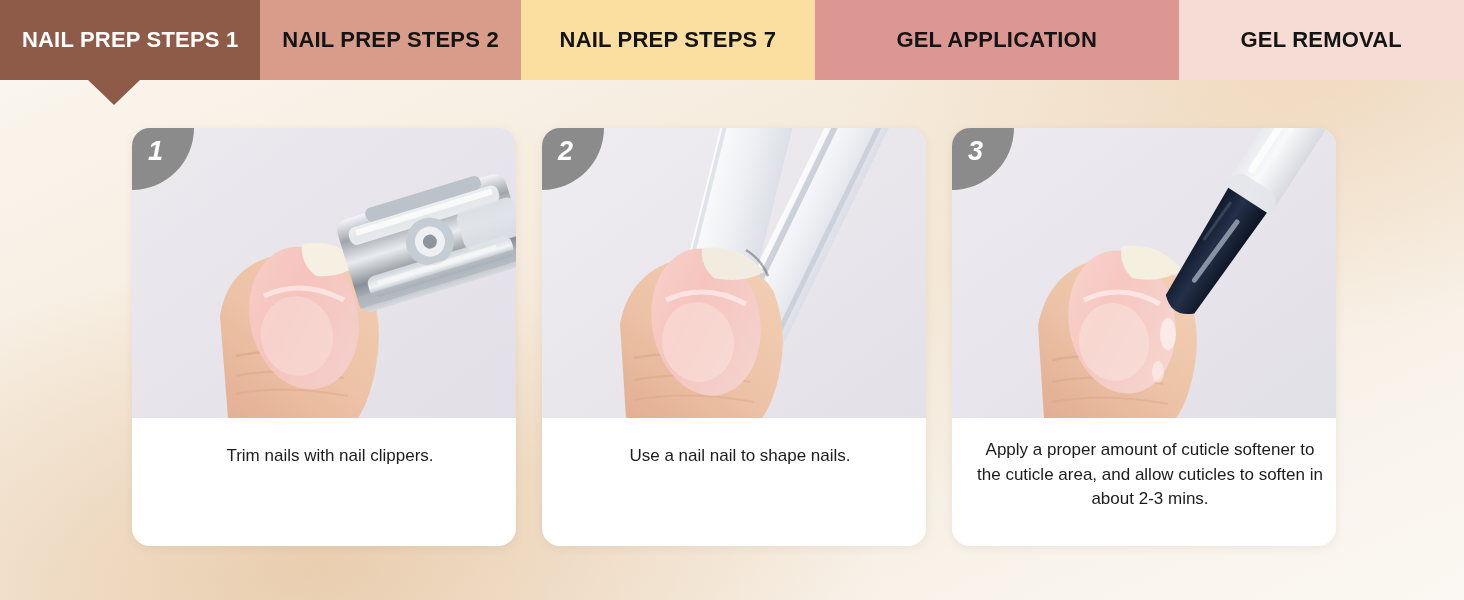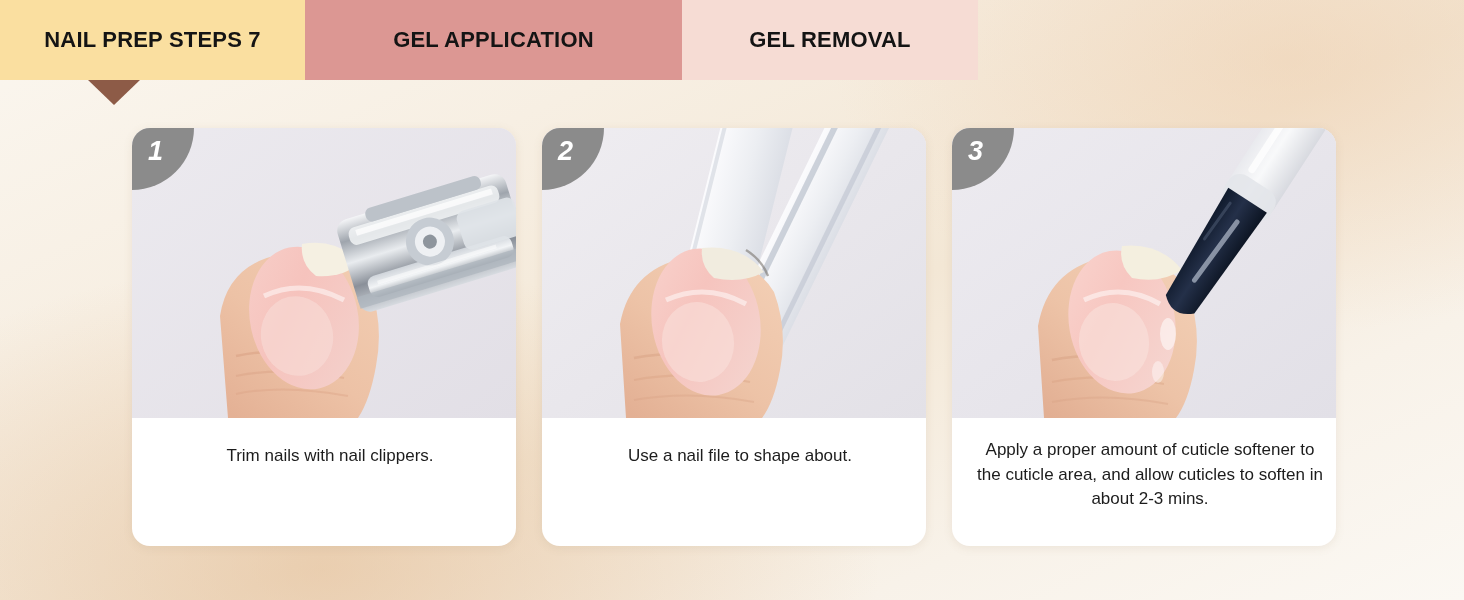--- a/index.html
+++ b/index.html
@@ -134,21 +134,27 @@
   }
   .card.c3 .card-caption { padding-top: 20px; border-radius: 32px; }
 </style>
 </head>
 <body>
 
 <div id="page">
 
   <div id="tabbar">
 
-
+    <div class="tab t1 active" style="background: rgb(141, 91, 71);">
+      <span class="tab-label" style="color: rgb(255, 255, 255);">NAIL PREP STEPS 1</span>
+    </div>
+
+    <div class="tab t2" style="background: rgb(216, 157, 138);">
+      <span class="tab-label" style="color: rgb(20, 20, 20);">NAIL PREP STEPS 2</span>
+    </div>
 
     <div class="tab t3" style="background: rgb(250, 223, 160);">
       <span class="tab-label" style="color: rgb(20, 20, 20);">NAIL PREP STEPS 7</span>
     </div>
 
     <div class="tab t4" style="background: rgb(220, 151, 147);">
       <span class="tab-label" style="color: rgb(20, 20, 20);">GEL APPLICATION</span>
     </div>
 
     <div class="tab t5" style="background: rgb(246, 220, 212);">
@@ -282,21 +288,21 @@
 
           <path d="M160 120 Q200 116 222 144 Q200 156 172 150 Q158 138 160 120 Z" fill="#f1ecdf"></path>
           <path d="M204 122 Q220 132 226 148" stroke="#6f6a63" stroke-width="2.4" fill="none" opacity="0.55"></path>
         </svg>
 
         <div class="badge">
           <span class="badge-num">2</span>
         </div>
       </div>
 
-      <div class="card-caption">Use a nail file to shape about.</div>
+      <div class="card-caption">Use a nail nail to shape nails.</div>
     </div>
 
     <div class="card c3">
       <div class="card-photo">
         <svg class="photo-svg" viewBox="0 0 384 290" preserveAspectRatio="xMidYMid slice">
           <defs>
             <linearGradient id="bg3" x1="0" y1="0" x2="1" y2="1">
               <stop offset="0%" stop-color="#edebf0"></stop>
               <stop offset="100%" stop-color="#e2e0e7"></stop>
             </linearGradient>

